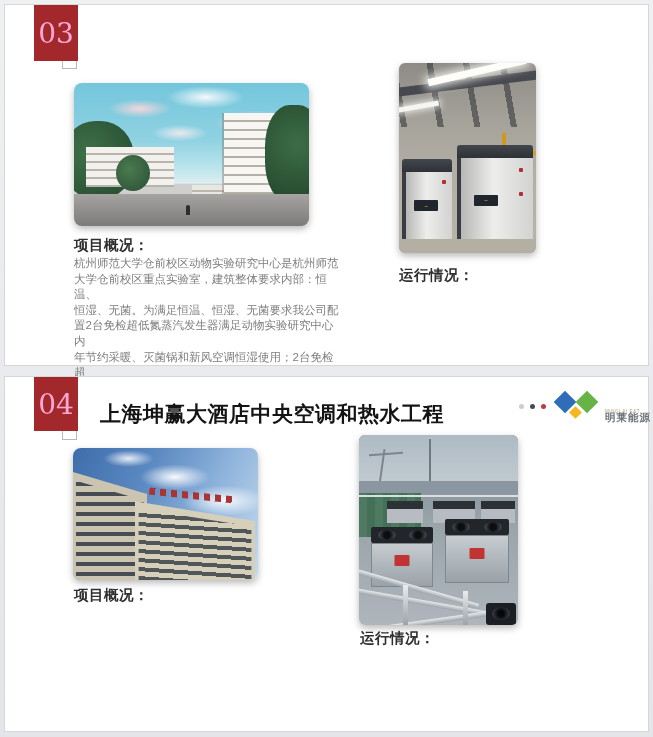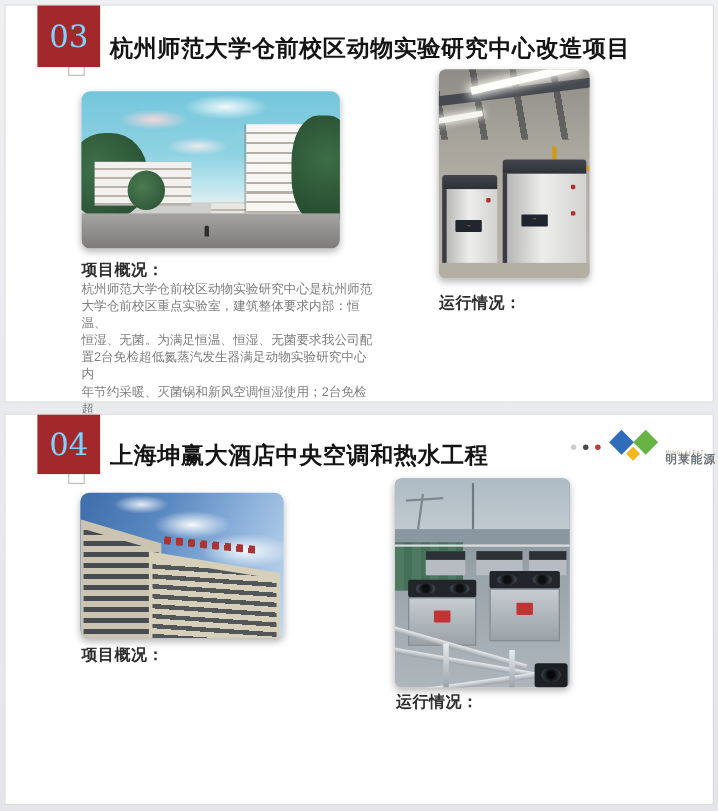--- a/index.html
+++ b/index.html
@@ -1,21 +1,21 @@
 <!DOCTYPE html>
 <html><head>
 <meta charset="utf-8">
 <style>
   * { margin:0; padding:0; box-sizing:border-box; }
   html,body { background:#e9ebee; }
   .page { position:relative; width:653px; height:737px; background:linear-gradient(180deg,#eef0f2,#e3e5e9); font-family:"Liberation Sans",sans-serif; overflow:hidden; }
   .card { position:absolute; left:4px; width:645px; background:#fff; border:1px solid #d7d7d7; }
   .card1 { top:4px; height:362px; }
   .card2 { top:376px; height:356px; }
-  .badge { position:absolute; left:29px; top:0; width:57px; height:56px; background:#a3282c; color:#7dd3fc;
+  .badge { position:absolute; left:29px; top:0; width:44px; height:56px; background:#a3282c; color:#f9a8d4;
            font-family:"DejaVu Serif","Liberation Serif",serif; font-size:28px; display:flex; align-items:center; justify-content:center; z-index:2; }
   .deco-square { position:absolute; left:57px; top:49px; width:15px; height:15px; background:#fff; border:1px solid #b9b9b9; z-index:1; }
   .title { position:absolute; left:95px; top:25px; font-size:21px; font-weight:800; color:#141414; letter-spacing:.5px; white-space:nowrap; }
   .sec-label { position:absolute; font-size:14.5px; font-weight:700; color:#2e2e2e; letter-spacing:.5px; }
   .body-text { position:absolute; font-size:11.5px; line-height:15.6px; color:#7e7e7e; white-space:pre-line; }
   .photo { position:absolute; overflow:hidden; box-shadow:0 3px 7px rgba(0,0,0,.28); }
   .r8 { border-radius:8px; } .r6 { border-radius:6px; }
   .abs { position:absolute; }
 
   
@@ -91,21 +91,20 @@
   .logo-txt-en { position:absolute; left:92px; top:20px; font-size:4.5px; color:#ad9d86; letter-spacing:.6px; white-space:nowrap; }
 </style>
 </head>
 <body>
 
 <div class="page">
 
   <section class="card card1">
     <div class="deco-square"></div>
     <div class="badge">03</div>
-    <h1 class="title">杭州师范大学仓前校区动物实验研究中心改造项目</h1>
 
     <div class="photo r8 pA" style="left:69px; top:78px; width:235px; height:143px;">
       <div class="abs pA-clouds" style="position:absolute;"></div>
       <div class="abs pA-treeL1"></div>
       <div class="abs pA-bldgL"></div>
       <div class="abs pA-strip"></div>
       <div class="abs pA-bldgR"></div>
       <div class="abs pA-treeL2"></div>
       <div class="abs pA-treeR"></div>
       <div class="abs pA-ground"></div>

